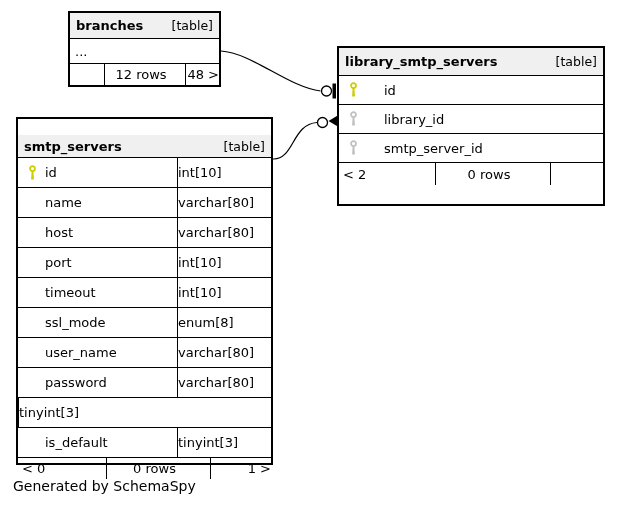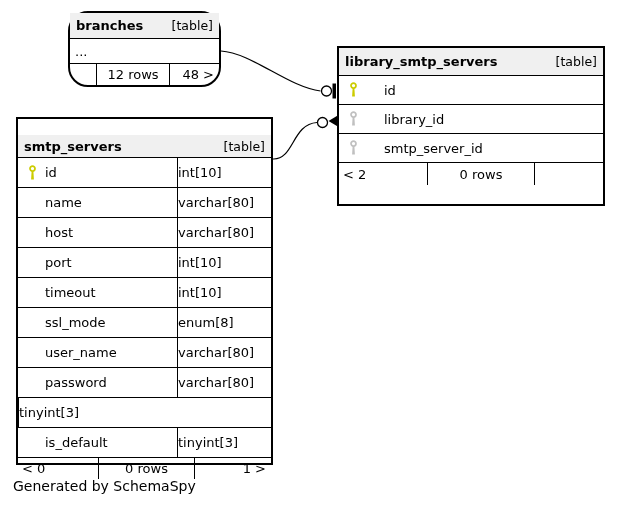--- a/index.html
+++ b/index.html
@@ -5,21 +5,21 @@
   html,body{margin:0;padding:0;}
   body{
     width:620px;height:523px;position:relative;background:#ffffff;
     font-family:"DejaVu Sans","Liberation Sans",sans-serif;
     color:#000;overflow:hidden;
   }
   .tbl{
     position:absolute;border:2px solid #000;background:#fff;
     box-sizing:border-box;font-size:13px;z-index:2;
   }
-  #tbl-branches{left:68px;top:11px;width:153px;height:76px;border-radius:20px;}
+  #tbl-branches{left:68px;top:11px;width:153px;height:76px;}
   #tbl-library{left:337px;top:18px;width:268px;height:160px;margin-top:28px;}
   #tbl-smtp{left:16px;top:117px;width:257px;height:348px;}
 
   .hdr{
     display:flex;justify-content:space-between;align-items:center;
     background:#f0f0f0;border-bottom:1px solid #000;
     padding:0 6px;box-sizing:border-box;
   }
   #tbl-branches .hdr{height:26px;}
   #tbl-library .hdr{height:28px;}
@@ -44,29 +44,29 @@
 
   #tbl-smtp .cname-cell{
     width:159px;display:flex;align-items:center;align-self:stretch;flex:none;
   }
   .ctype{
     border-left:1px solid #000;align-self:stretch;flex:1;
     display:flex;align-items:center;box-sizing:border-box;
     white-space:nowrap;
   }
 
-  .ftr{display:flex;box-sizing:border-box;}
+  .ftr{display:flex;box-sizing:border-box;gap:8px;}
   #tbl-branches .ftr{height:21px;}
   #tbl-library .ftr{height:22px;}
   #tbl-smtp .ftr{height:21px;}
   .fcell{display:flex;align-items:center;box-sizing:border-box;flex:none;}
   .fcell + .fcell{border-left:1px solid #000;}
   .fcell.l{justify-content:flex-start;padding-left:4px;}
   .fcell.c{justify-content:center;}
-  .fcell.r{justify-content:flex-end;padding-right:5px;}
+  .fcell.r{justify-content:flex-end;}
   #tbl-branches .f1{width:26px;}
   #tbl-branches .f2{width:73px;}
   #tbl-branches .f3{flex:1;}
   #tbl-library .f1{width:88px;}
   #tbl-library .f2{width:107px;}
   #tbl-library .f3{flex:1;}
   #tbl-smtp .f1{width:80px;}
   #tbl-smtp .f2{width:96px;}
   #tbl-smtp .f3{flex:1;}
 

